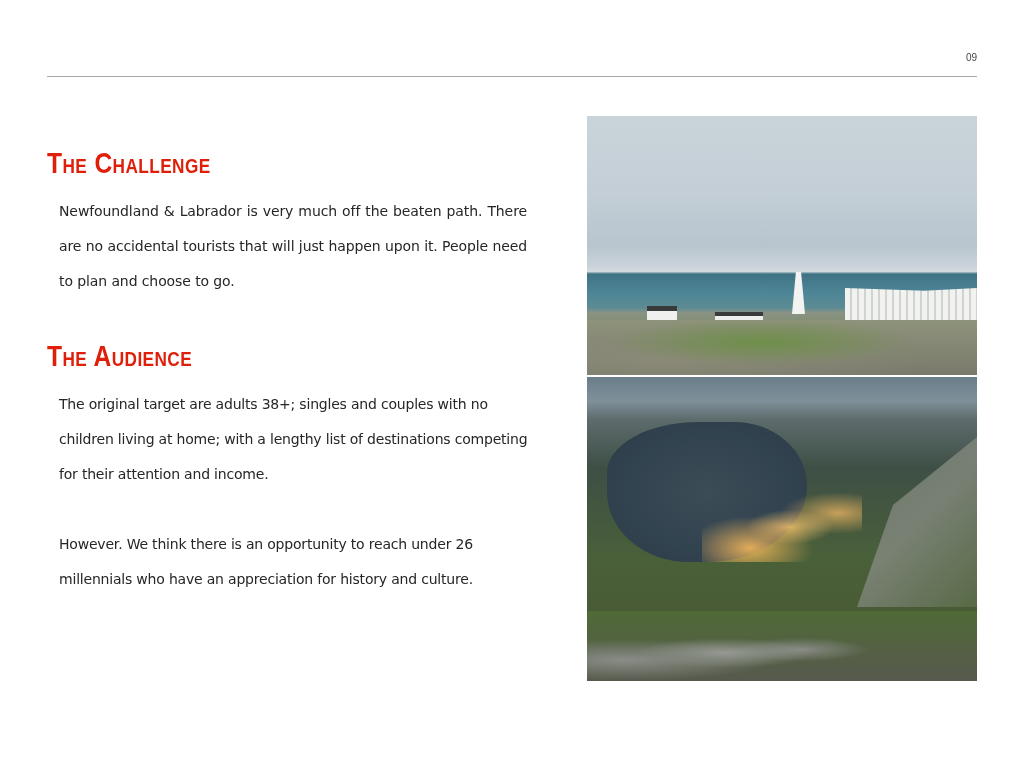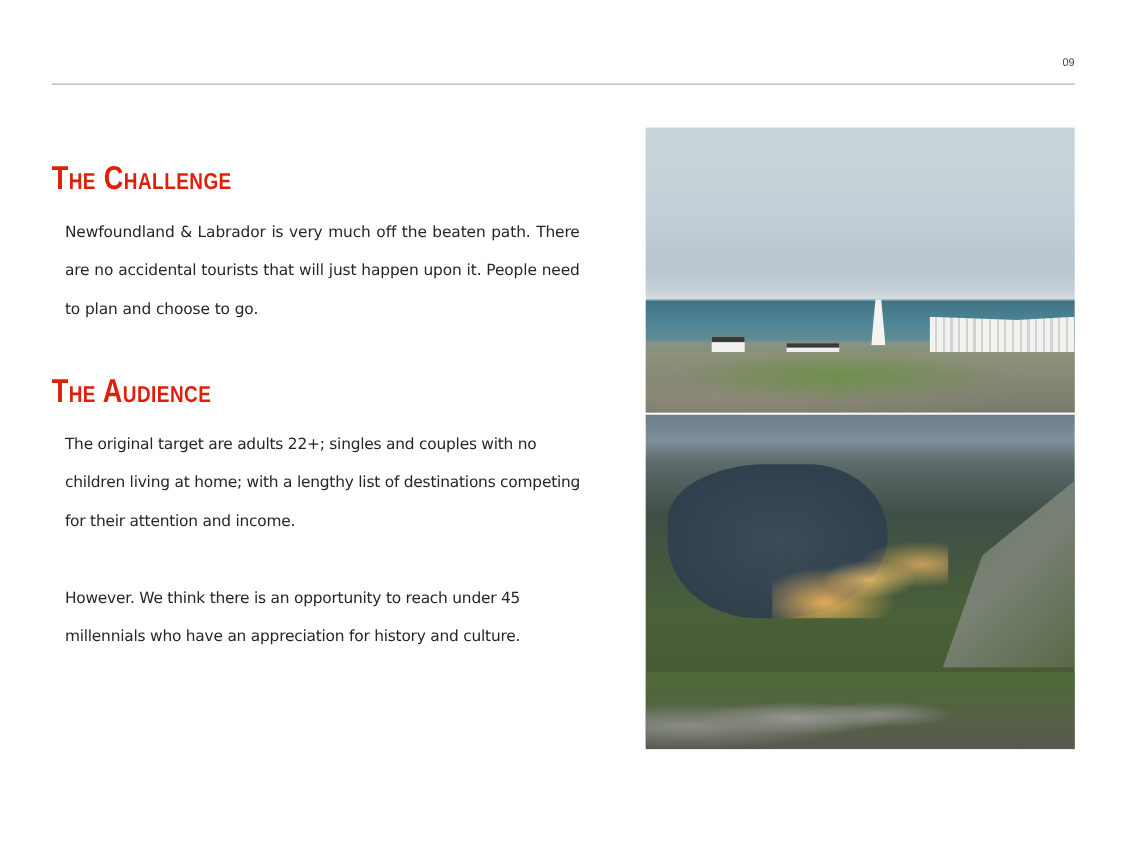--- a/index.html
+++ b/index.html
@@ -117,22 +117,22 @@
 <body>
 
 <div>
   <div class="page-number">09</div>
   <div class="header-rule"></div>
 
   <h2 class="heading heading-challenge">The Challenge</h2>
   <p class="para para-challenge">Newfoundland &amp; Labrador is very much off the beaten path. There are no accidental tourists that will just happen upon it. People need to plan and choose to go.</p>
 
   <h2 class="heading heading-audience">The Audience</h2>
-  <p class="para para-audience">The original target are adults 22+; singles and couples with no children living at home; with a lengthy list of destinations competing for their attention and income.</p>
-  <p class="para para-opportunity">However. We think there is an opportunity to reach under 45 millennials who have an appreciation for history and culture.</p>
+  <p class="para para-audience">The original target are adults 38+; singles and couples with no children living at home; with a lengthy list of destinations competing for their attention and income.</p>
+  <p class="para para-opportunity">However. We think there is an opportunity to reach under 26 millennials who have an appreciation for history and culture.</p>
 
   <div class="photo photo-lighthouse" title="Lighthouse on a rocky coastal cliff with white picket fence and ocean">
     <div class="lighthouse"></div>
     <div class="fence"></div>
     <div class="house1"></div>
     <div class="house2"></div>
     <div class="grass"></div>
   </div>
 
   <div class="photo photo-fjord" title="Aerial view of a fjord with an illuminated coastal village at dusk and a hiker on rocks">

